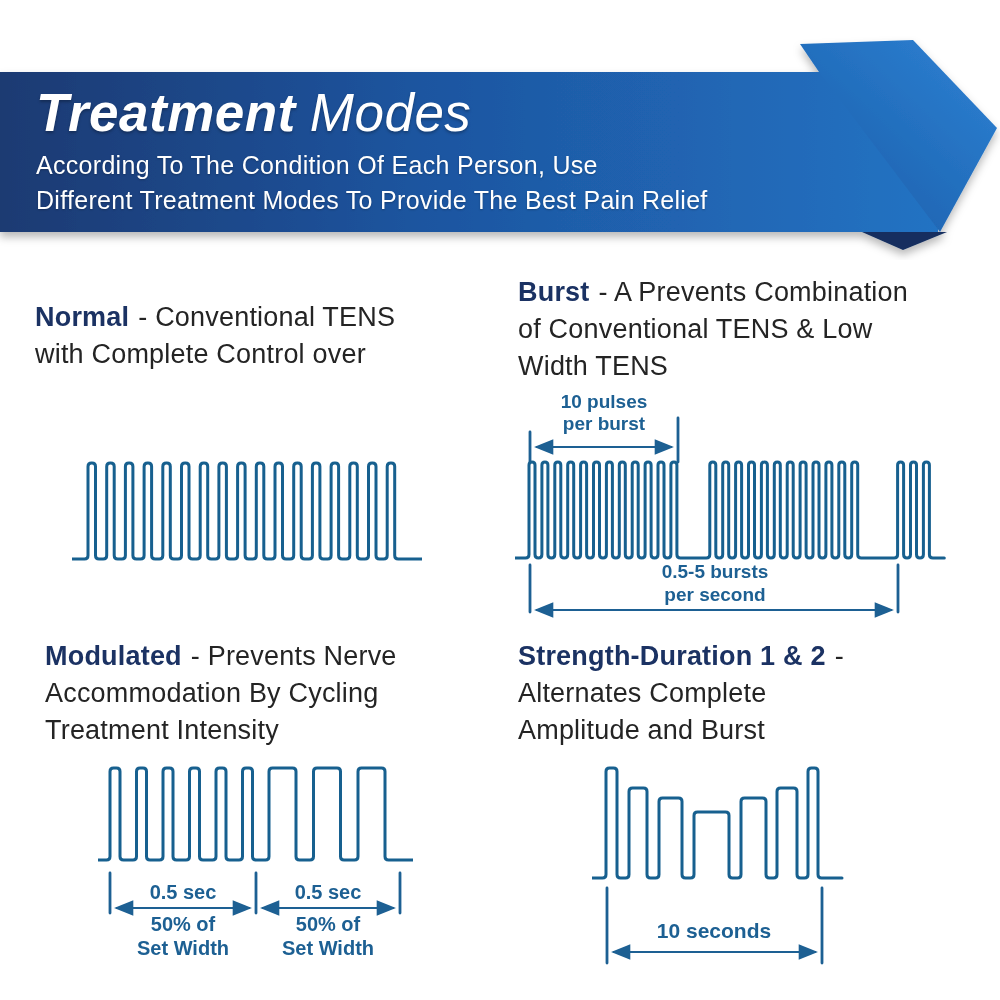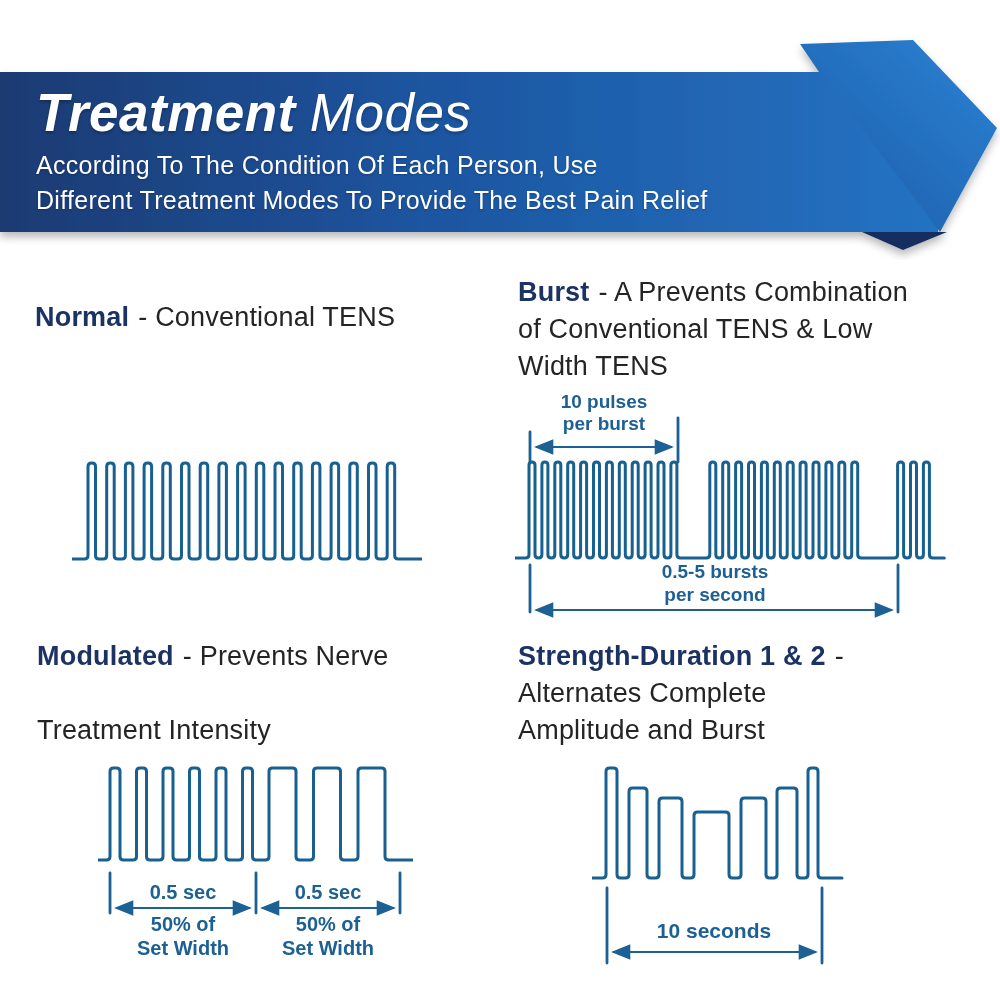--- a/index.html
+++ b/index.html
@@ -17,21 +17,21 @@
   #page-title .t-bold{font-weight:800;}
   #page-title .t-reg{font-weight:300;margin-left:14px;}
   #page-subtitle{margin-top:6px;font-size:25px;line-height:35px;font-weight:400;
     letter-spacing:.3px;text-shadow:0 1px 2px rgba(0,0,0,.25);white-space:nowrap;}
 
   
   .mode-text{font-size:27px;line-height:37px;color:var(--body-text);letter-spacing:.2px;}
   .mode-title{font-weight:700;color:var(--heading);margin-right:9px;}
   #normal-text{left:35px;top:274px;margin-top:25px;}
   #burst-text{left:518px;top:274px;}
-  #modulated-text{left:37px;top:638px;}
+  #modulated-text{left:45px;top:638px;}
   #sd-text{left:518px;top:638px;}
 
   
   #normal-figure{left:72px;top:459px;}
   #burst-figure{left:515px;top:388px;}
   #modulated-figure{left:98px;top:755px;}
   #sd-figure{left:592px;top:755px;}
 
   .wave-path{fill:none;stroke:var(--wave);stroke-width:3;
     stroke-linejoin:round;stroke-linecap:round;}
@@ -79,32 +79,32 @@
     <span class="t-bold">Treatment</span><span class="t-reg">Modes</span>
   </div>
   <div id="page-subtitle">
     <div>According To The Condition Of Each Person, Use</div>
     <div>Different Treatment Modes To Provide The Best Pain Relief</div>
   </div>
 </div>
 
 <div id="normal-text" class="abs mode-text">
   <span class="mode-title">Normal</span><span>- Conventional TENS</span><br>
-  <br>
+  <span>with Complete Control over</span><br>
 </div>
 
 <div id="burst-text" class="abs mode-text">
   <span class="mode-title">Burst</span><span>- A Prevents Combination</span><br>
   <span>of Conventional TENS &amp; Low</span><br>
   <span>Width TENS</span>
 </div>
 
 <div id="modulated-text" class="abs mode-text">
   <span class="mode-title">Modulated</span><span>- Prevents Nerve</span><br>
-  <br>
+  <span>Accommodation By Cycling</span><br>
   <span>Treatment Intensity</span>
 </div>
 
 <div id="sd-text" class="abs mode-text">
   <span class="mode-title">Strength-Duration 1 &amp; 2</span><span>-</span><br>
   <span>Alternates Complete</span><br>
   <span>Amplitude and Burst</span>
 </div>
 
 <svg id="normal-figure" class="abs" width="350" height="104" viewBox="0 0 350 104">

